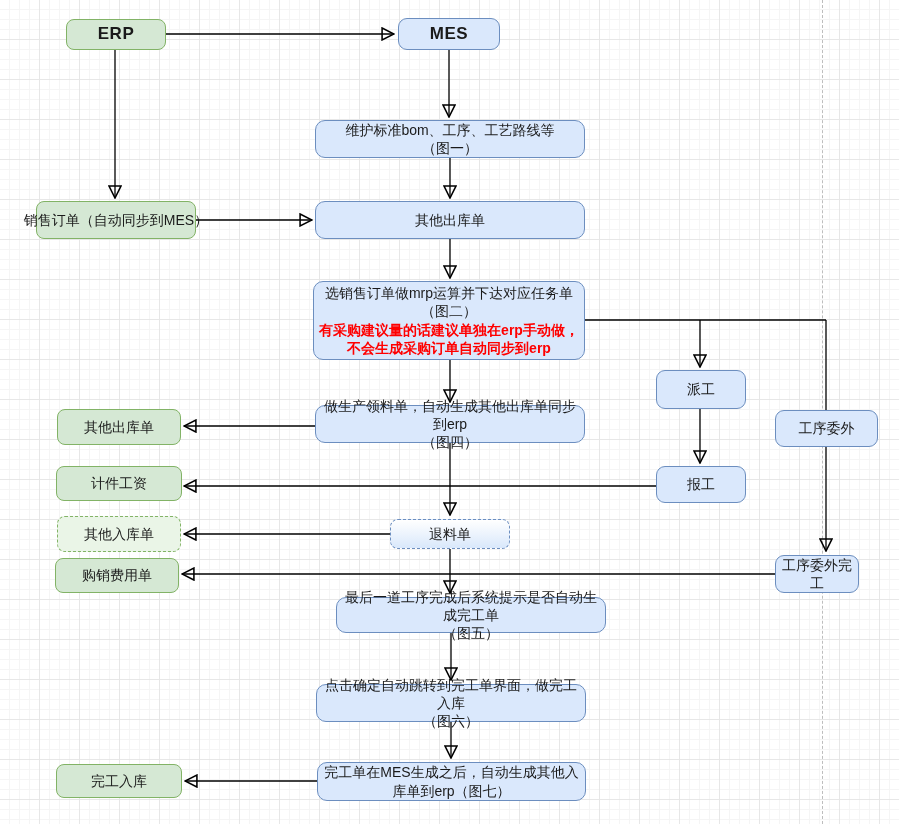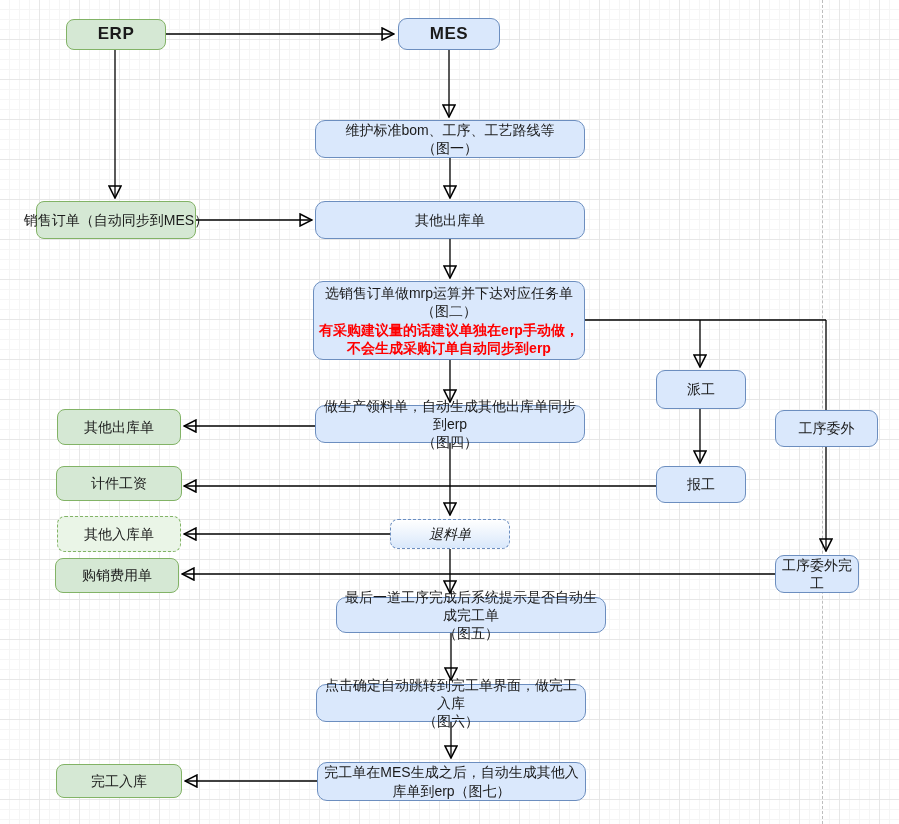--- a/index.html
+++ b/index.html
@@ -128,21 +128,21 @@
   </div>
 
   <div class="node blue" style="left:775px;top:410px;width:103px;height:37px;">
     <span>工序委外</span>
   </div>
 
   <div class="node blue" style="left:656px;top:466px;width:90px;height:37px;">
     <span>报工</span>
   </div>
 
-  <div class="node dashed-blue" style="left:390px;top:519px;width:120px;height:30px;font-style:italic;">
+  <div class="node dashed-blue" style="left:390px;top:519px;width:120px;height:30px;">
     <span>退料单</span>
   </div>
 
   <div class="node blue" style="left:775px;top:555px;width:84px;height:38px;">
     <span>工序委外完工</span>
   </div>
 
   <div class="node blue big" style="left:316px;top:597px;width:270px;height:36px;margin-left:20px;">
     <span>最后一道工序完成后系统提示是否自动生成完工单</span>
     <span>（图五）</span>

